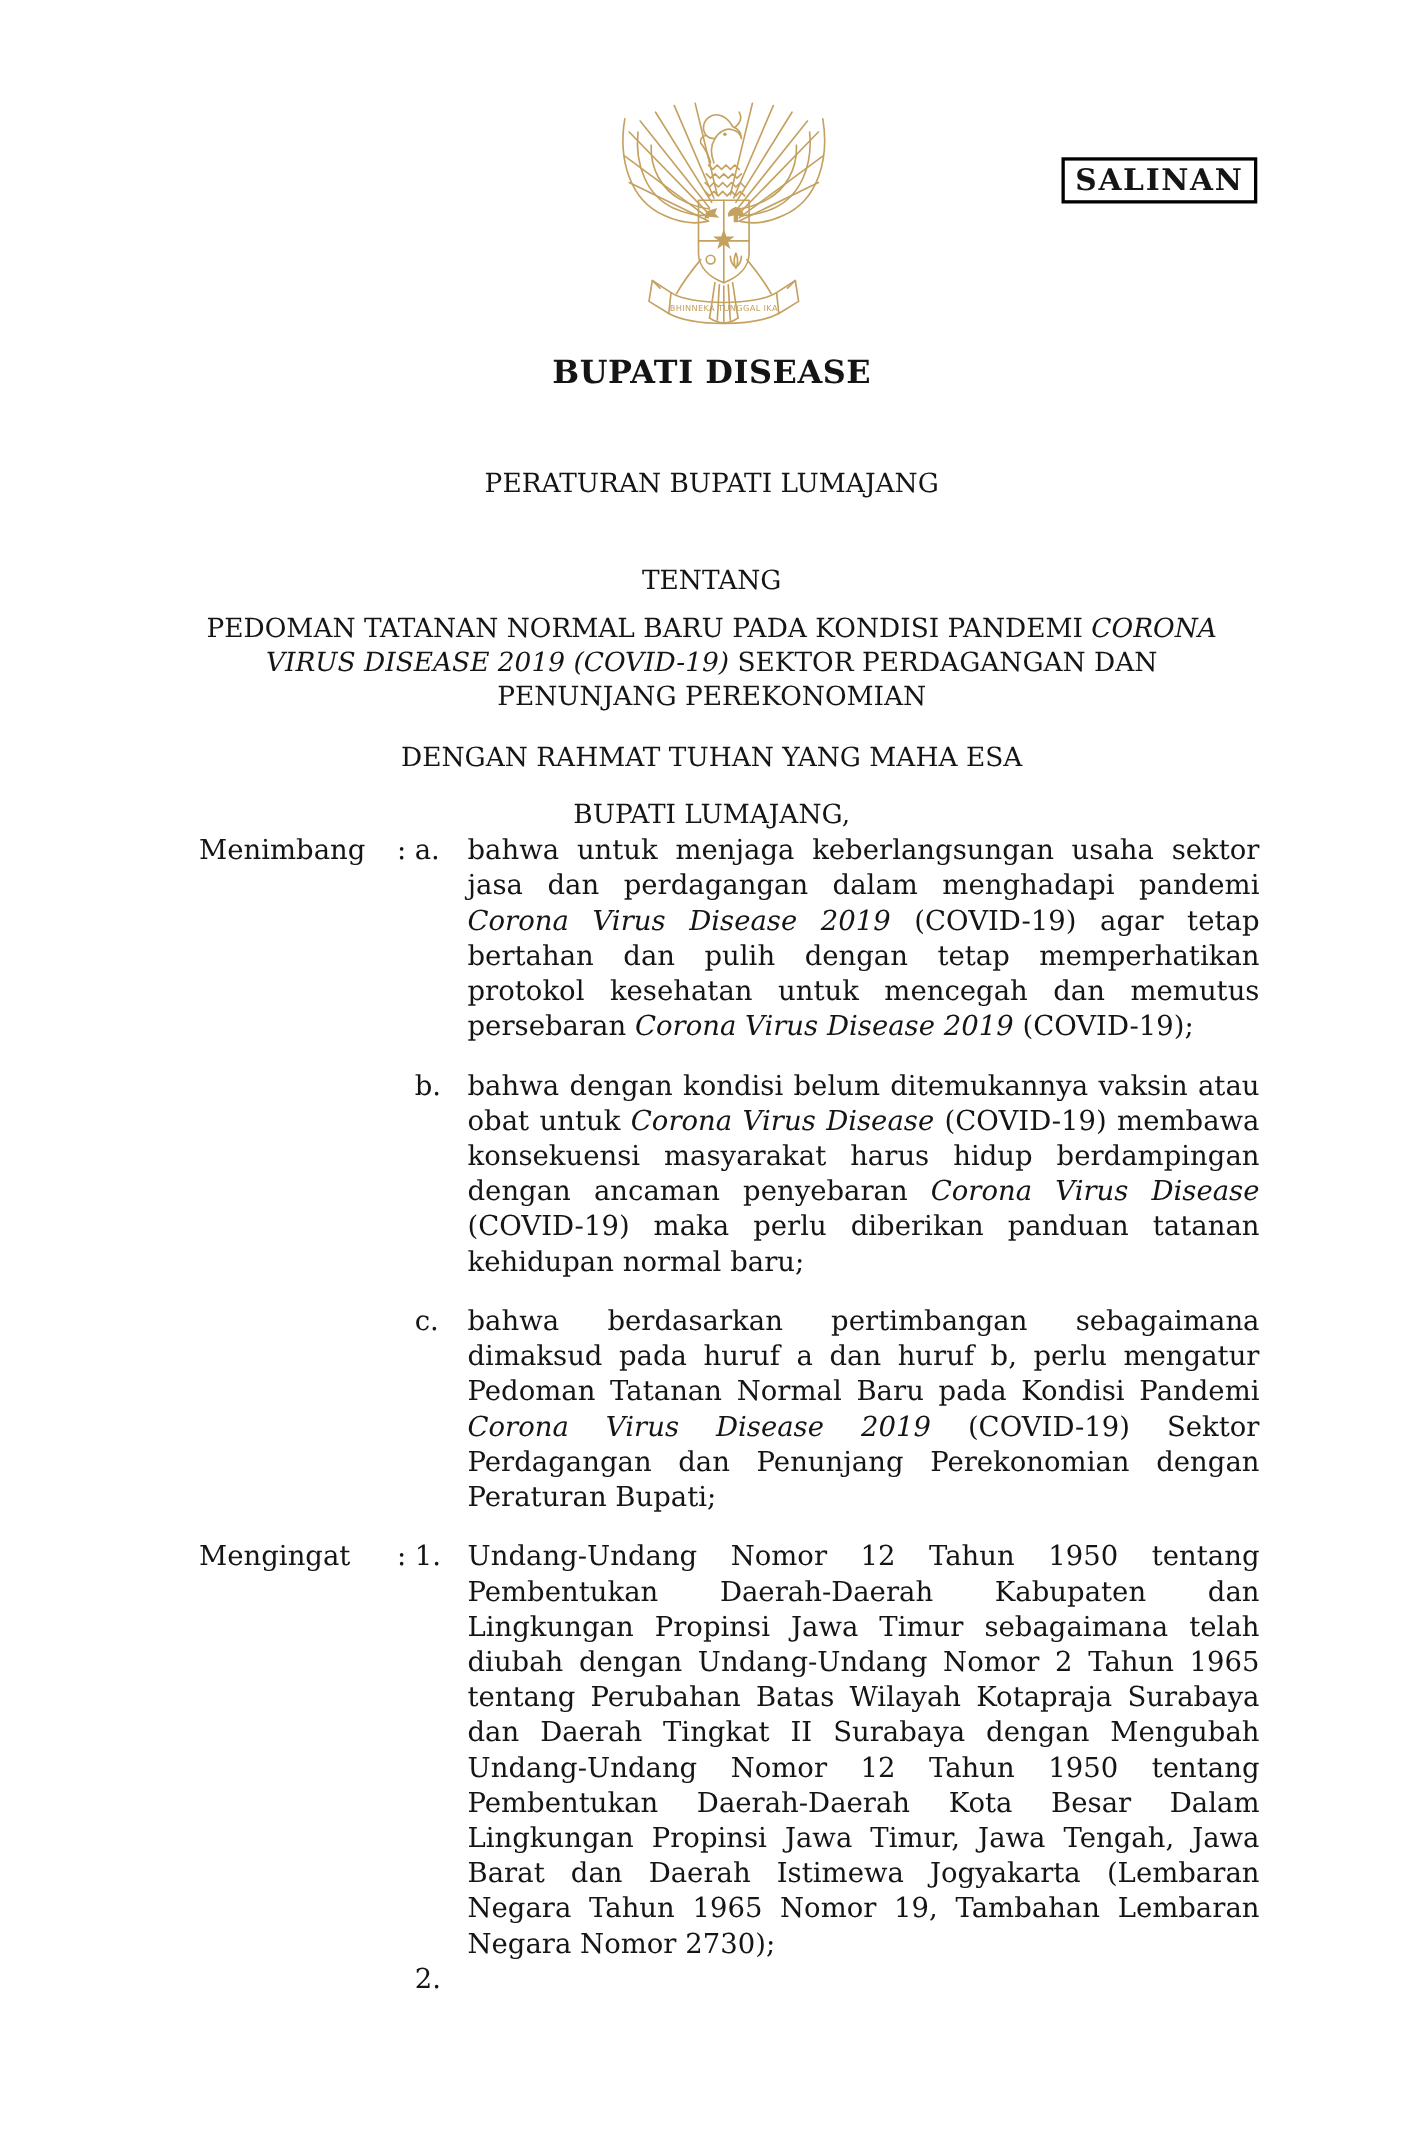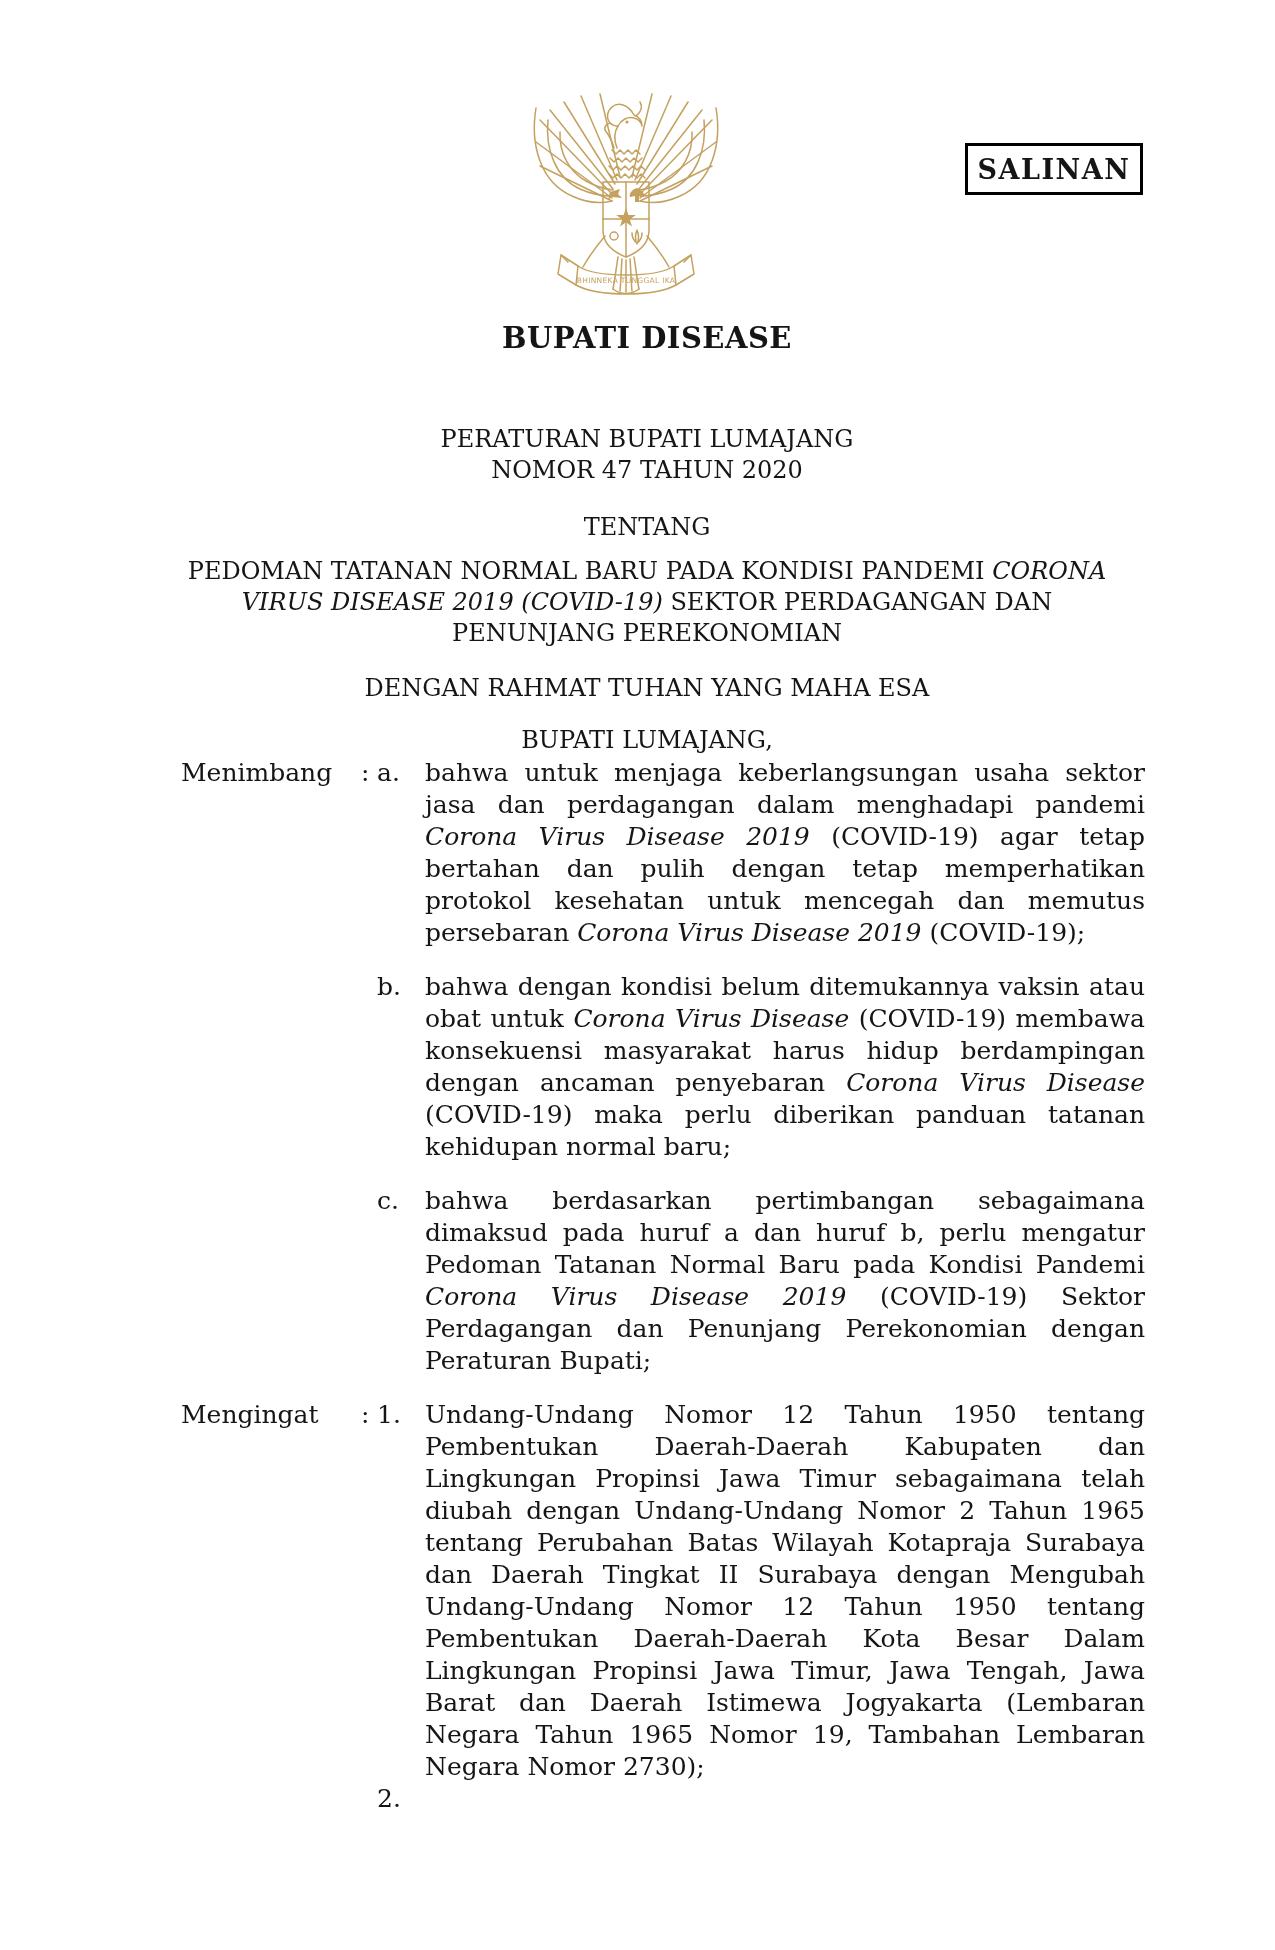--- a/index.html
+++ b/index.html
@@ -6,27 +6,27 @@
   html,body { background:#ffffff; }
   body {
     width:1275px; height:1950px;
     font-family:"DejaVu Serif","Liberation Serif",serif;
     color:#151515;
     position:relative;
   }
   .page { position:relative; width:1275px; height:1950px; overflow:hidden; }
 
   .stamp {
-    position:absolute; left:965px; top:143px; width:178px; height:52px;
+    position:absolute; left:965px; top:143px; width:178px; height:42px;
     border:3px solid #000;
     display:flex; align-items:center; justify-content:center;
     font-weight:bold; font-size:27px; letter-spacing:1.5px;
   }
 
-  .emblem { position:absolute; left:524px; top:86px; width:204px; height:228px; }
+  .emblem { position:absolute; left:556px; top:86px; width:204px; height:228px; }
 
   .center-col { position:absolute; left:157px; width:980px; text-align:center; }
   .hdr-bold { top:318px; font-weight:bold; font-size:29px; line-height:40px; letter-spacing:0.5px; }
   .reg-title { top:424px; font-size:24px; line-height:31px; }
   .tentang { top:513px; font-size:24px; }
   .subject { top:556px; font-size:24px; line-height:31px; }
   .subject .inner { width:930px; margin:0 auto;text-align:center; }
   .grace { top:674px; font-size:24px; }
   .issuer { top:726px; font-size:24px; }
 
@@ -132,21 +132,20 @@
       <text x="102" y="197" text-anchor="middle" class="motto-text">BHINNEKA TUNGGAL IKA</text>
     </svg>
   </div>
 
   <div class="center-col hdr-bold">
     <div>BUPATI DISEASE</div>
   </div>
 
   <div class="center-col reg-title">
     <div>PERATURAN BUPATI LUMAJANG</div>
-    <div>NOMOR 47 TAHUN 2020</div>
   </div>
 
   <div class="center-col tentang">TENTANG</div>
 
   <div class="center-col subject">
     <div class="inner"><span>PEDOMAN TATANAN NORMAL BARU PADA KONDISI PANDEMI </span><span class="it">CORONA VIRUS DISEASE 2019 (COVID-19)</span><span> SEKTOR PERDAGANGAN DAN PENUNJANG PEREKONOMIAN</span></div>
   </div>
 
   <div class="center-col issuer">BUPATI LUMAJANG,</div>
 

